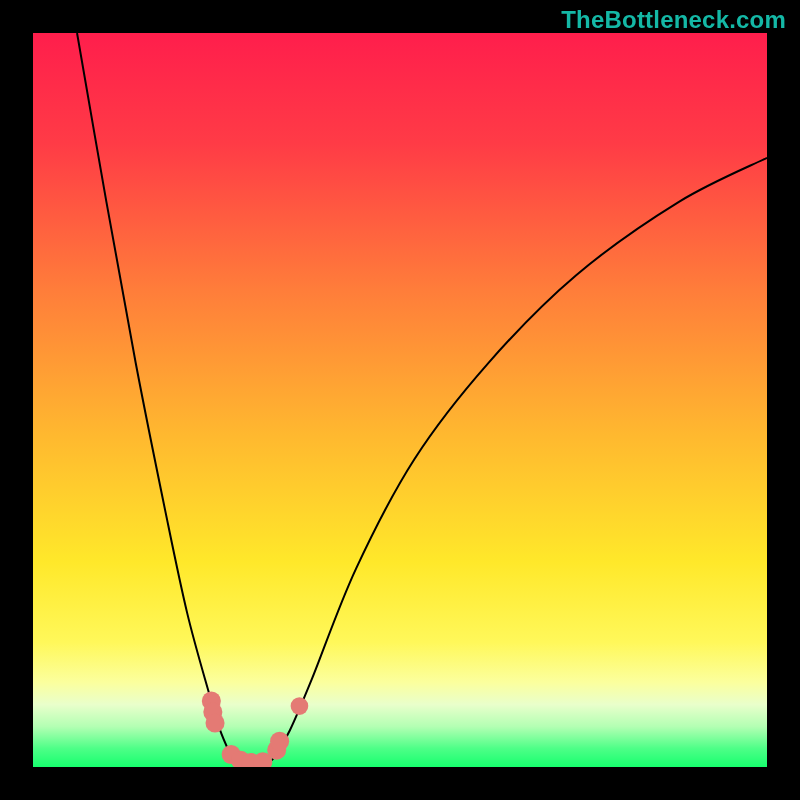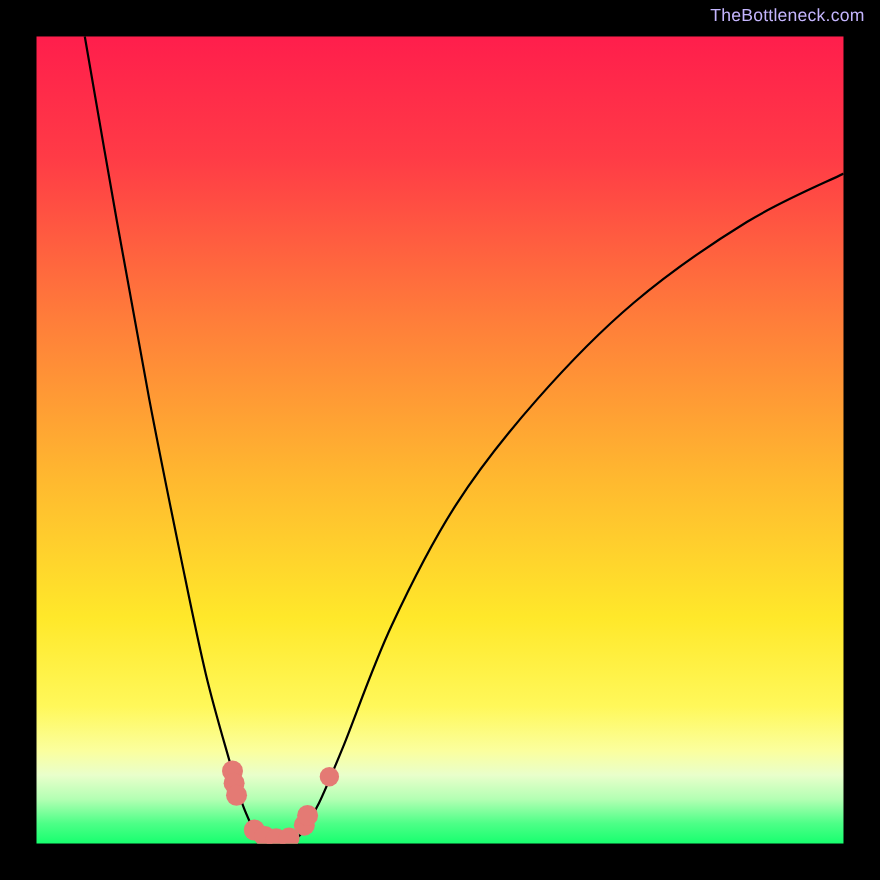--- a/index.html
+++ b/index.html
@@ -16,24 +16,24 @@
     left: 0;
     top: 0;
     width: 800px;
     height: 800px;
     background: #000;
   }
   .watermark {
     position: absolute;
     top: 6px;
     right: 14px;
-    color: #c4b5fd;
-    font-size: 16px;
+    color: #14b8a6;
+    font-size: 24px;
     letter-spacing: 0.2px;
-    font-weight: 400;
+    font-weight: 700;
     user-select: none;
   }
   .plot {
     position: absolute;
     left: 33px;
     top: 33px;
     width: 734px;
     height: 734px;
   }
   .plot svg {

